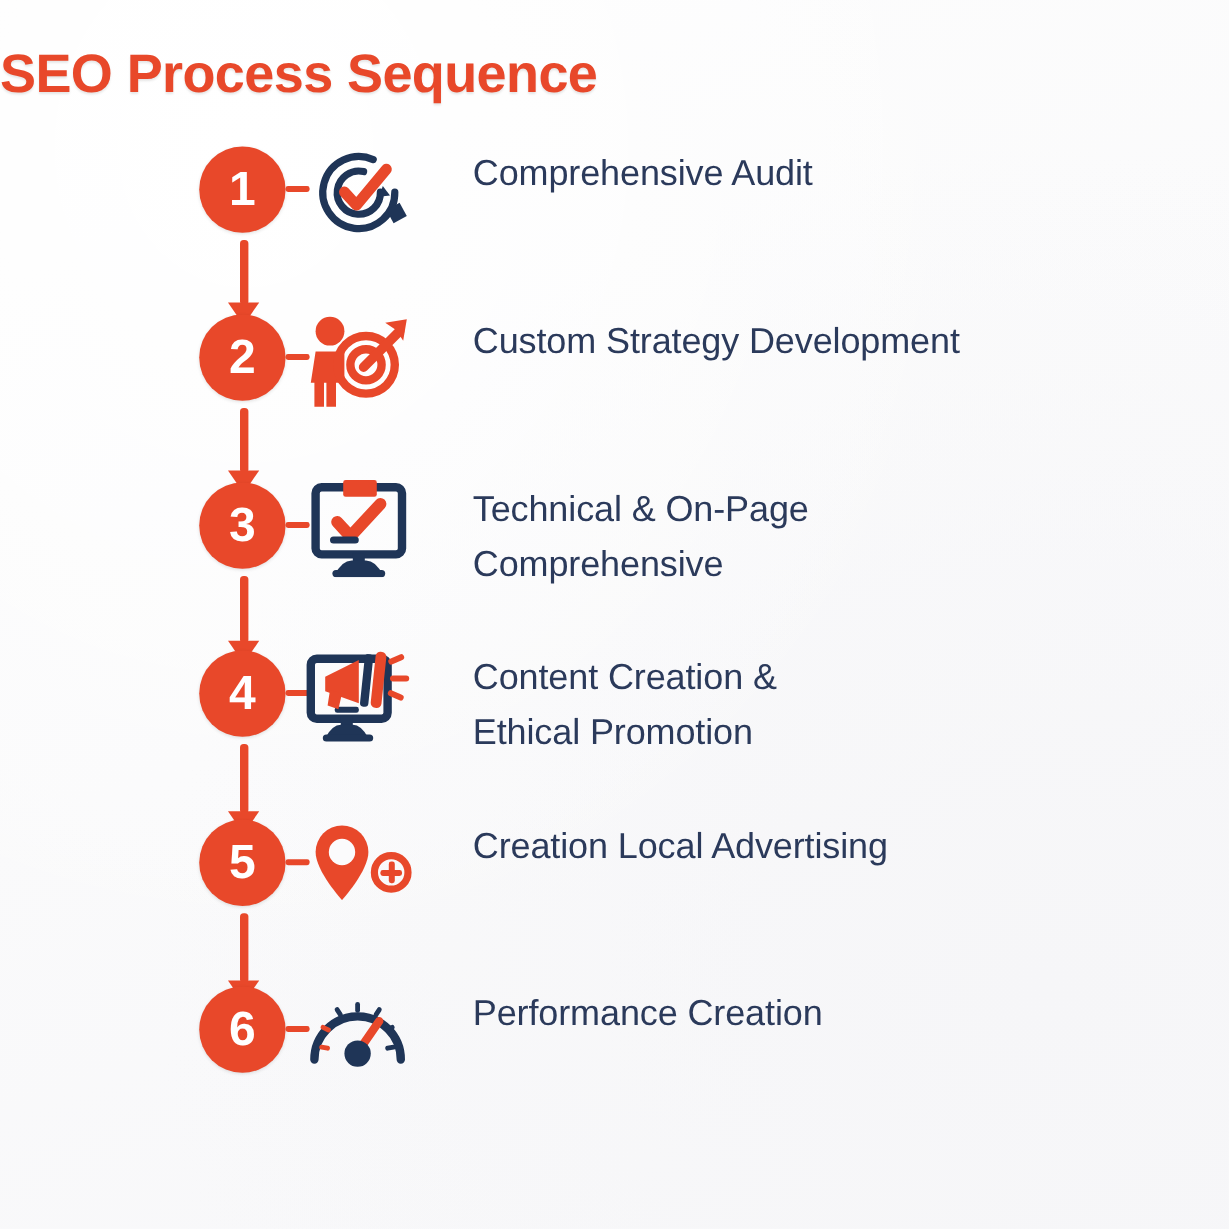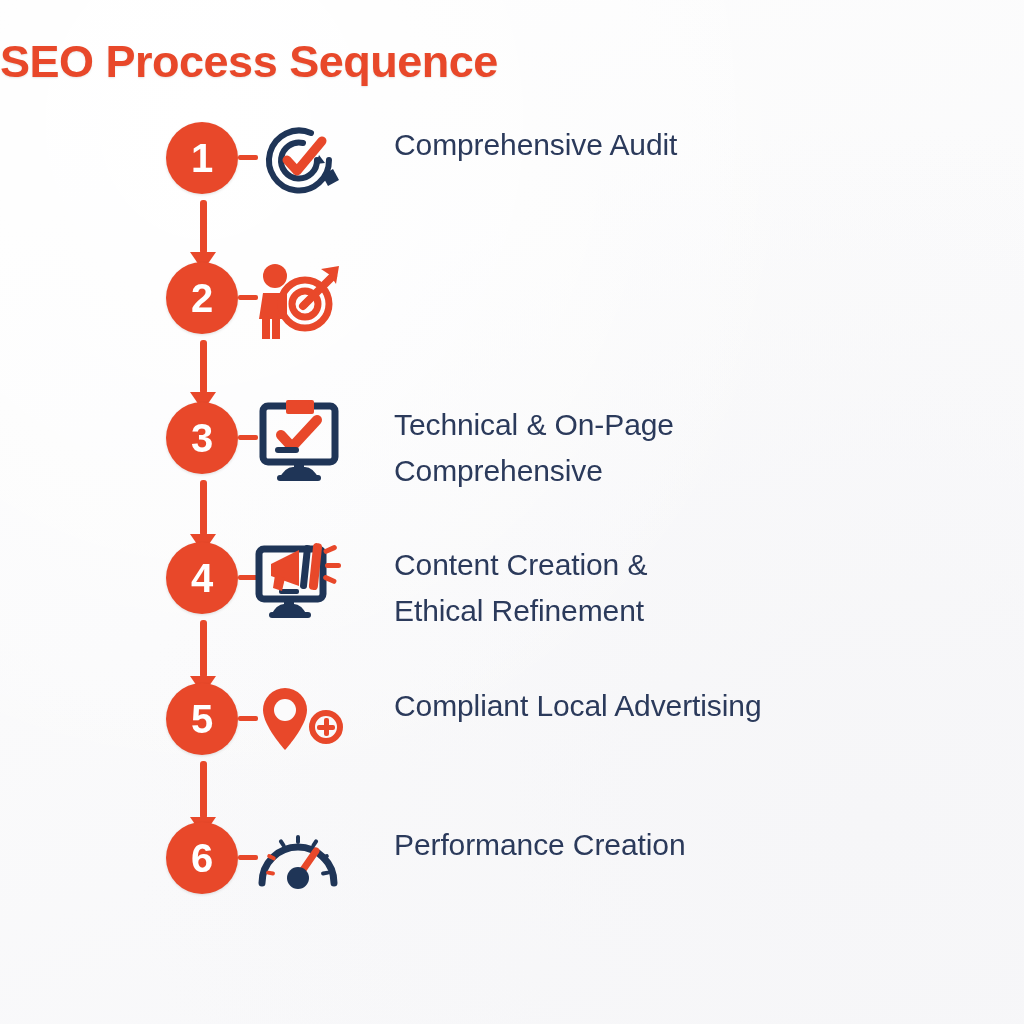--- a/index.html
+++ b/index.html
@@ -171,20 +171,23 @@
       <svg width="92" height="82" viewBox="0 0 92 82">
         <circle cx="22" cy="17" r="12" fill="#E8482A"></circle>
         <path d="M10 34 h24 v26 h-7 v20 h-8 v-20 h-2 v20 h-8 v-20 h-3 z" fill="#E8482A"></path>
         <circle cx="52" cy="45" r="24" fill="none" stroke="#E8482A" stroke-width="7"></circle>
         <circle cx="52" cy="45" r="13" fill="none" stroke="#E8482A" stroke-width="7"></circle>
         <circle cx="52" cy="45" r="3.5" fill="#E8482A"></circle>
         <path d="M50 47 L80 17" stroke="#E8482A" stroke-width="8" stroke-linecap="round"></path>
         <path d="M68 10 l18 -3 l-3 18 l-6 -9 z" fill="#E8482A"></path>
       </svg>
     </div>
+    <div class="step-label">
+      <span>Custom Strategy Development</span>
+    </div>
   </div>
 
   <div class="connector" style="top:340px; height:72px;">
     <div class="shaft" style="height:54px;"></div>
     <div class="head" style="top:52px;"></div>
   </div>
 
   <div class="step" style="top:402px;">
     <div class="badge">3</div>
     <div class="dash"></div>
@@ -224,21 +227,21 @@
         <path d="M22 36 l10 3 l-3 13 l-9 -3 z" fill="#E8482A"></path>
         <rect x="49" y="6" width="7" height="44" rx="3" fill="#1F3557" transform="rotate(6 52 28)"></rect>
         <rect x="58" y="4" width="9" height="47" rx="4" fill="#E8482A" transform="rotate(6 62 27)"></rect>
         <rect x="70" y="8" width="14" height="5" rx="2.5" fill="#E8482A" transform="rotate(-24 77 10)"></rect>
         <rect x="72" y="24" width="16" height="5" rx="2.5" fill="#E8482A"></rect>
         <rect x="70" y="38" width="14" height="5" rx="2.5" fill="#E8482A" transform="rotate(24 77 40)"></rect>
       </svg>
     </div>
     <div class="step-label">
       <span>Content Creation &amp;</span>
-      <span class="l2">Ethical Refinement</span>
+      <span class="l2">Ethical Promotion</span>
     </div>
   </div>
 
   <div class="connector" style="top:620px; height:76px;">
     <div class="shaft" style="height:58px;"></div>
     <div class="head" style="top:56px;"></div>
   </div>
 
   <div class="step" style="top:683px;">
     <div class="badge">5</div>
@@ -246,21 +249,21 @@
     <div class="icon-slot">
       <svg width="92" height="82" viewBox="0 0 92 82">
         <path d="M32 8 a22 22 0 0 1 22 22 c0 16 -22 40 -22 40 s-22 -24 -22 -40 a22 22 0 0 1 22 -22 z" fill="#E8482A"></path>
         <circle cx="32" cy="30" r="11" fill="#fbfbfc"></circle>
         <circle cx="73" cy="47" r="14" fill="none" stroke="#E8482A" stroke-width="6"></circle>
         <rect x="71" y="38" width="5" height="18" rx="2" fill="#E8482A"></rect>
         <rect x="64" y="45" width="18" height="5" rx="2" fill="#E8482A"></rect>
       </svg>
     </div>
     <div class="step-label">
-      <span>Compliant Local Advertising</span>
+      <span>Creation Local Advertising</span>
     </div>
   </div>
 
   <div class="connector" style="top:761px; height:76px;">
     <div class="shaft" style="height:58px;"></div>
     <div class="head" style="top:56px;"></div>
   </div>
 
   <div class="step" style="top:822px;">
     <div class="badge">6</div>

